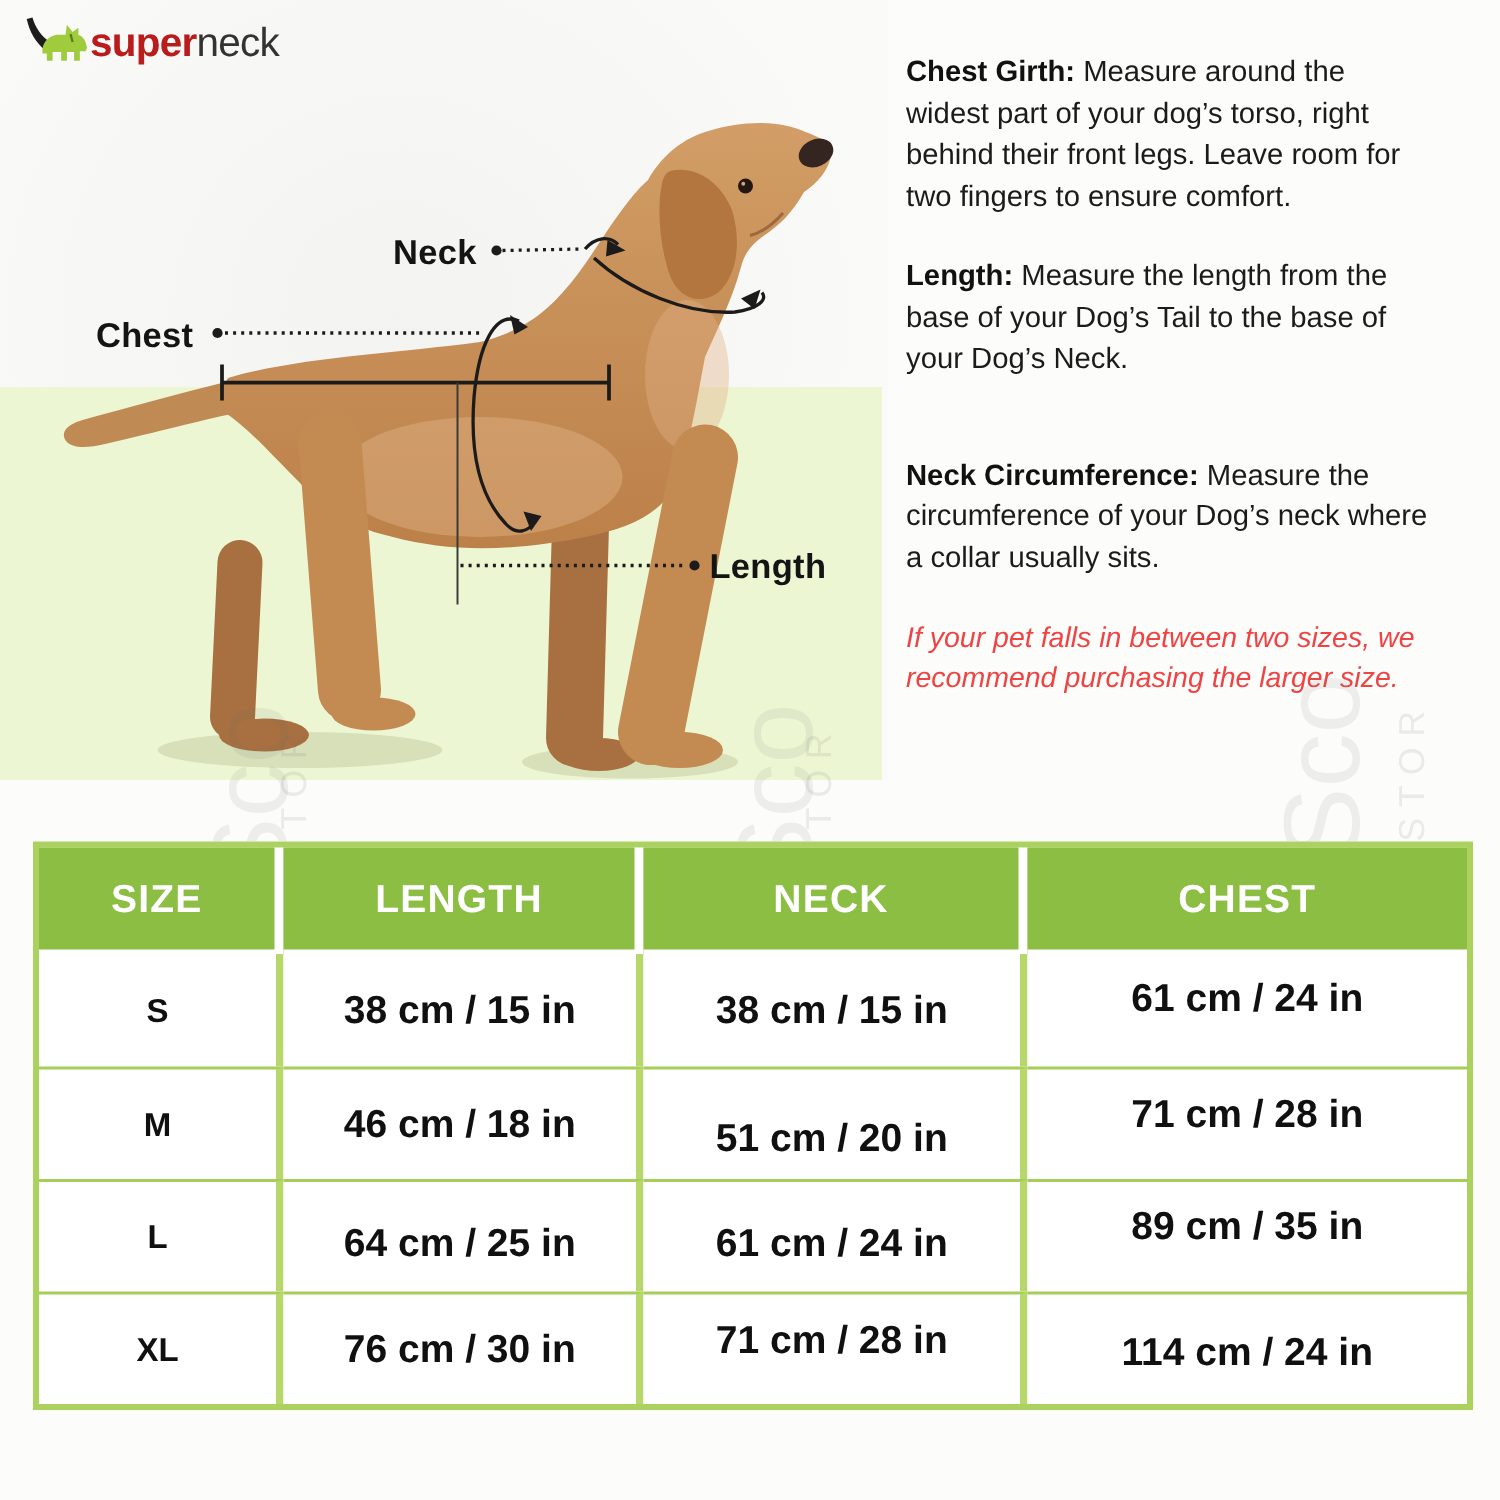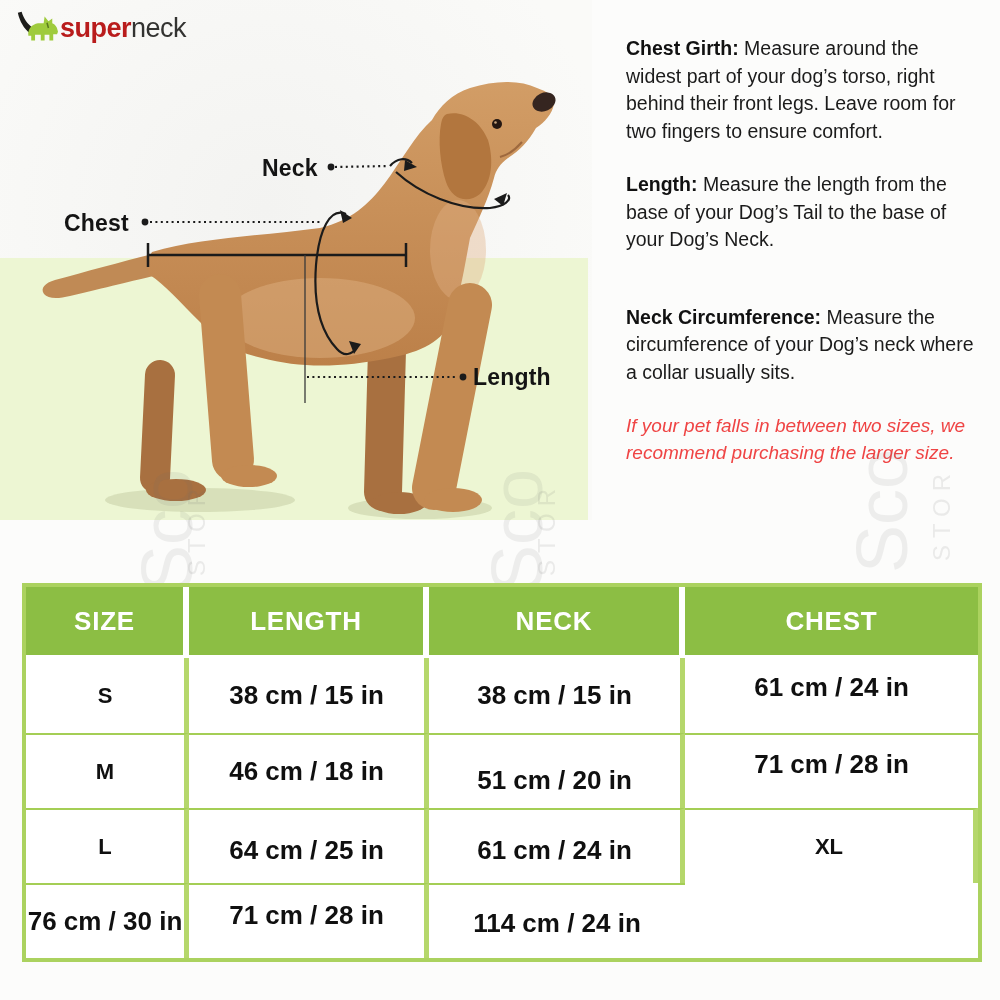--- a/index.html
+++ b/index.html
@@ -27,33 +27,33 @@
   .lbl-neck{left:262px;top:155px;}
   .lbl-chest{left:64px;top:210px;}
   .lbl-length{left:473px;top:364px;}
   
   .logo{position:absolute;left:14px;top:8px;display:flex;align-items:center;}
   .logo svg{width:44px;height:40px;display:block;}
   .logo .wordmark{font-size:27px;letter-spacing:-0.5px;margin-left:2px;line-height:1;}
   .logo .w-bold{font-weight:700;color:#b91c1c;}
   .logo .w-light{font-weight:400;color:#333331;}
   
-  .instructions{position:absolute;left:626px;top:35px;width:350px;}
+  .instructions{position:absolute;left:604px;top:35px;width:350px;}
   .inst{margin:0 0 26px 0;font-size:19.5px;line-height:27.5px;color:#1b1b1b;}
   .inst b{font-weight:700;color:#111;}
   .inst.last{margin-bottom:50px;}
   .note{margin:0;font-style:italic;font-size:19px;line-height:27px;color:#ef4444;}
   
   .wm{position:absolute;transform:rotate(-90deg);transform-origin:center;
       color:rgba(110,110,110,0.10);white-space:nowrap;pointer-events:none;}
   .wm-big{font-size:72px;font-weight:400;}
   .wm-small{font-size:24px;letter-spacing:7px;color:rgba(110,110,110,0.12);}
   
   .size-table{
-    position:absolute;left:22px;top:583px;width:960px;height:379px;
+    position:absolute;left:22px;top:561px;width:960px;height:379px;
     box-sizing:border-box;border:4px solid #abd25f;background:#fff;
     display:grid;
     grid-template-columns:163px 240px 256px 293px;
     grid-template-rows:71px repeat(4,75px);
   }
   .hcell{
     background:#8cbe44;color:#fff;font-weight:700;font-size:26px;letter-spacing:0.8px;
     display:flex;align-items:center;justify-content:center;
     border-bottom:3px solid #fff;
   }
@@ -228,20 +228,23 @@
 
   <div class="bcell vsep topline sizecol r3 size">
       <span class="v">L</span>
     </div>
   <div class="bcell vsep topline r3 len">
       <span class="v">64 cm / 25 in</span>
     </div>
   <div class="bcell vsep topline r3 neck">
       <span class="v">61 cm / 24 in</span>
     </div>
+  <div class="bcell topline r3 chest">
+      <span class="v">89 cm / 35 in</span>
+    </div>
 
   <div class="bcell vsep topline sizecol r4 size">
       <span class="v">XL</span>
     </div>
   <div class="bcell vsep topline r4 len">
       <span class="v">76 cm / 30 in</span>
     </div>
   <div class="bcell vsep topline r4 neck">
       <span class="v">71 cm / 28 in</span>
     </div>

